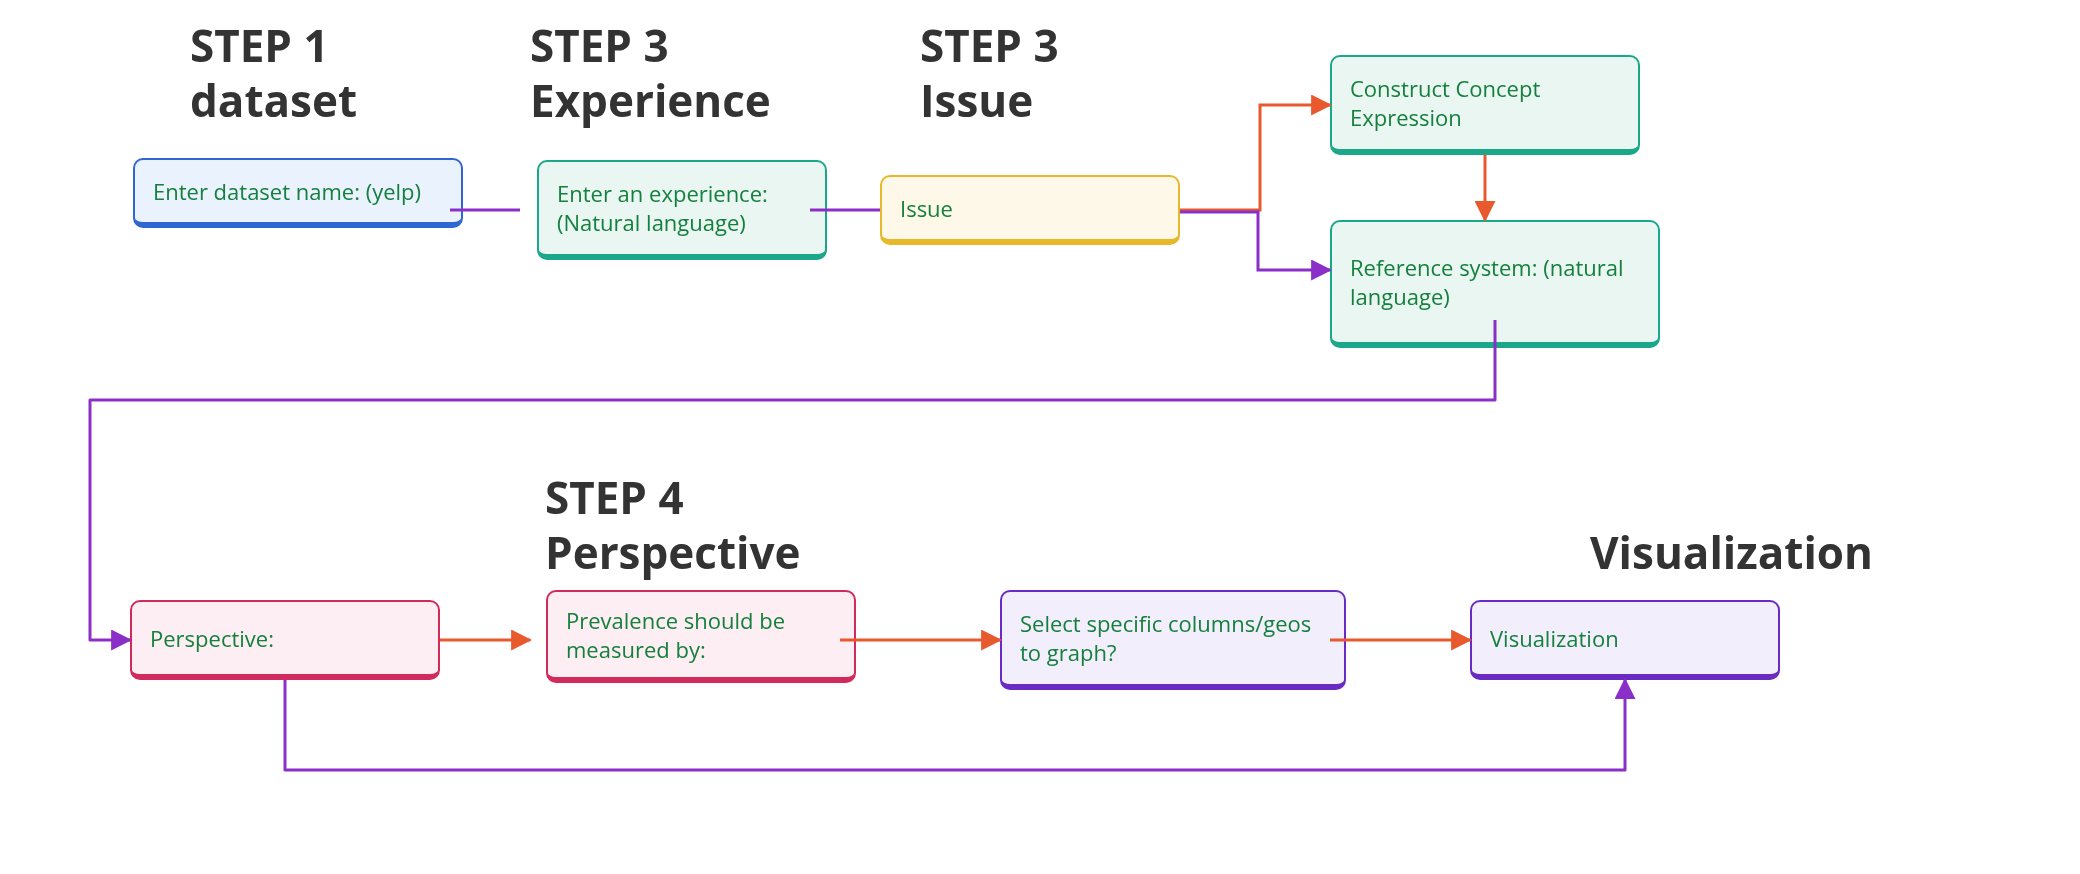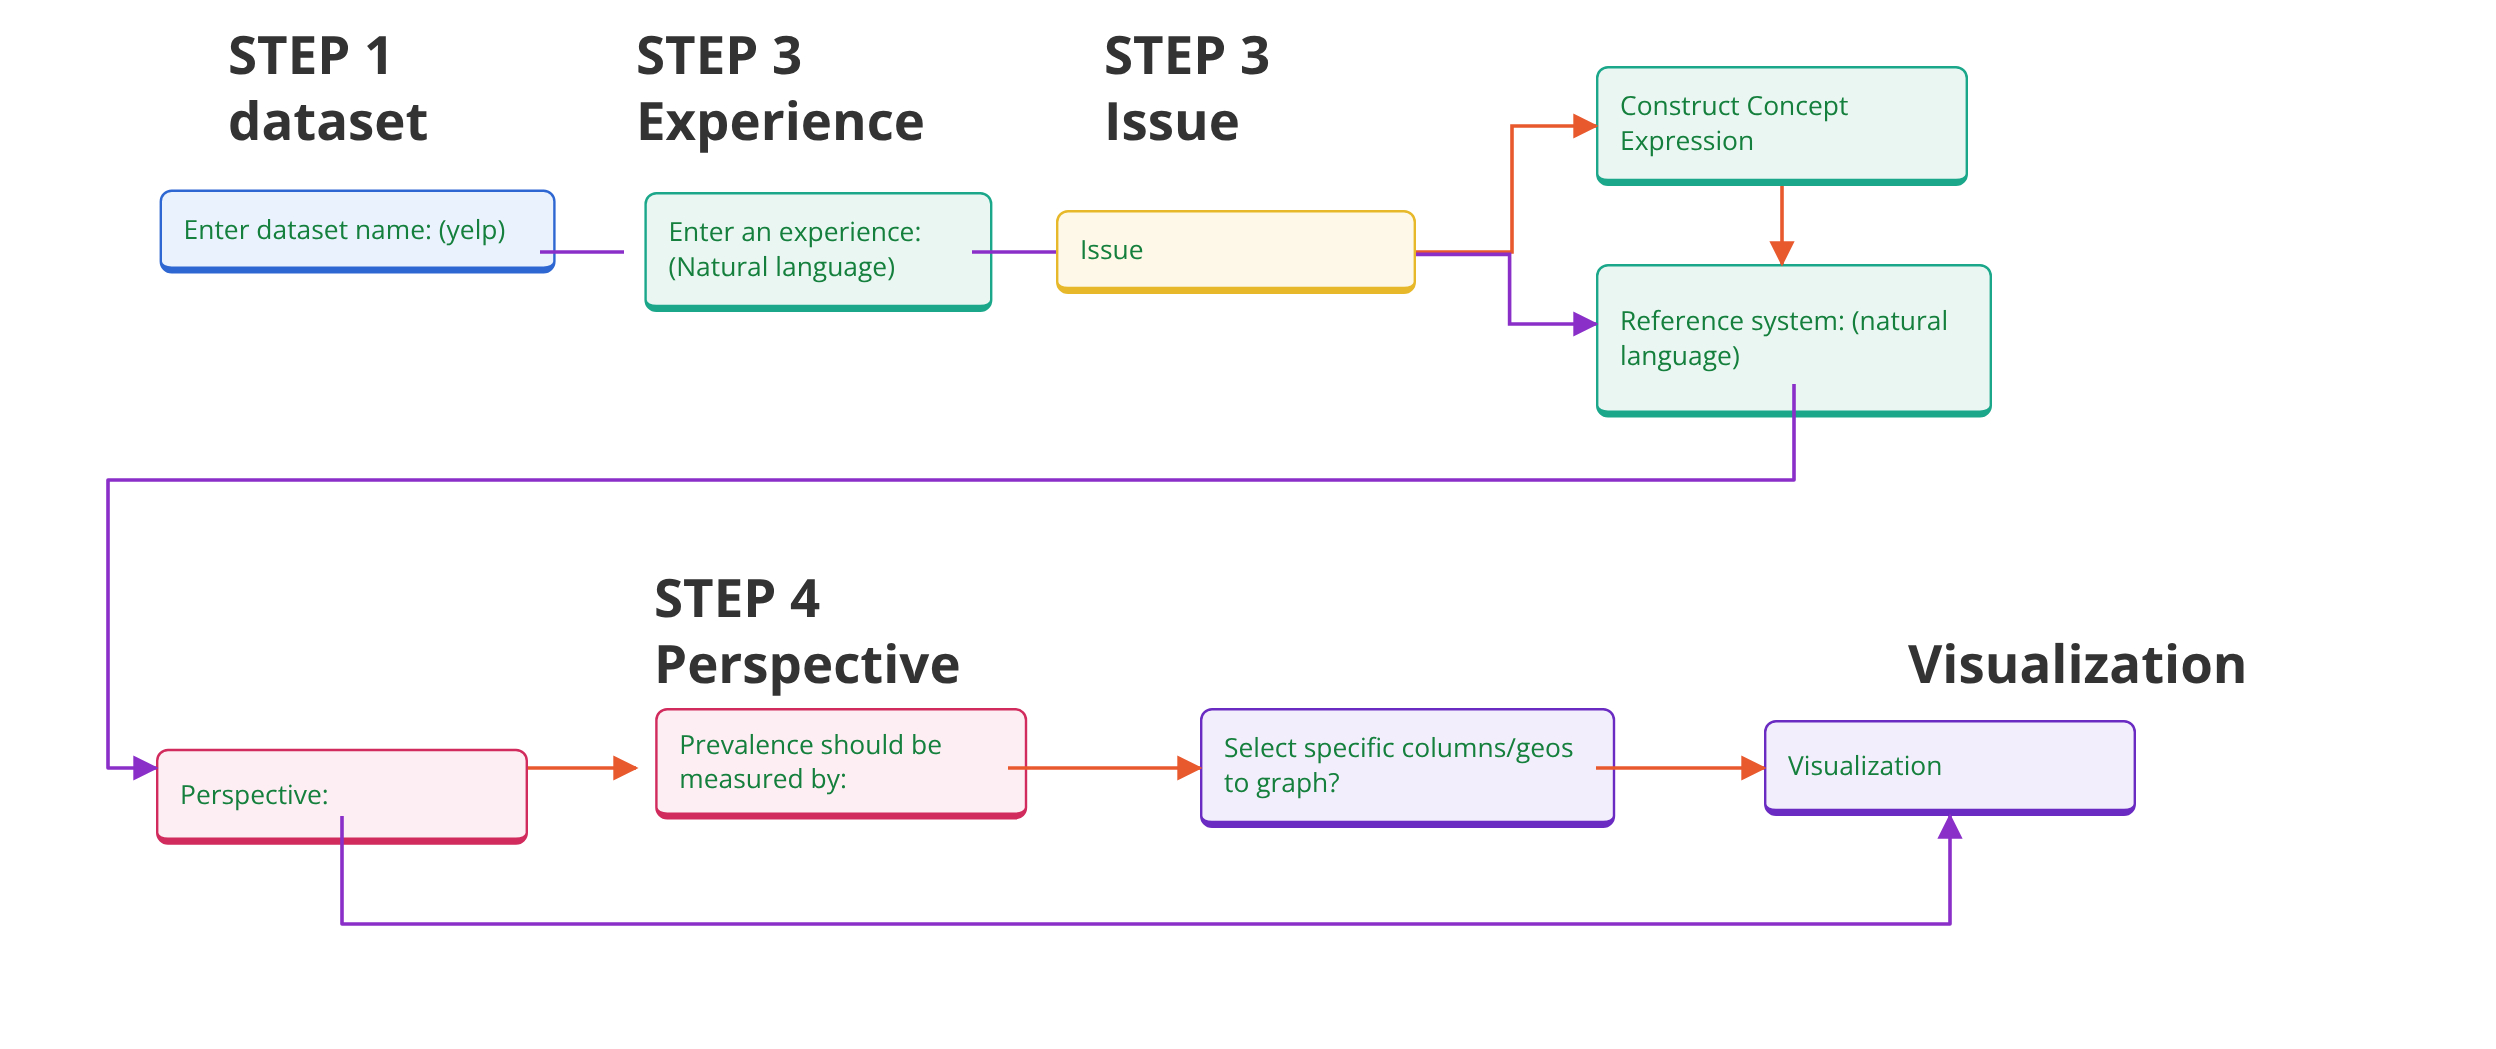--- a/index.html
+++ b/index.html
@@ -72,21 +72,21 @@
   </div>
 <div id="box-concept" class="node teal" style="left:1330px; top:55px;  width:310px; height:100px;">
     <span style="white-space:pre-line">Construct Concept
 Expression</span>
   </div>
 <div id="box-reference" class="node teal" style="left:1330px; top:220px; width:330px; height:128px;">
     <span style="white-space:pre-line">Reference system: (natural
 language)</span>
   </div>
 
-<div id="box-perspective" class="node pink" style="left:130px;  top:624px; width:310px; height:80px;">
+<div id="box-perspective" class="node pink" style="left:130px;  top:600px; width:310px; height:80px;">
     <span>Perspective:</span>
   </div>
 <div id="box-prevalence" class="node pink" style="left:546px;  top:590px; width:310px; height:93px;">
     <span style="white-space:pre-line">Prevalence should be
 measured by:</span>
   </div>
 <div id="box-columns" class="node purple" style="left:1000px; top:590px; width:346px; height:100px;">
     <span style="white-space:pre-line">Select specific columns/geos
 to graph?</span>
   </div>

